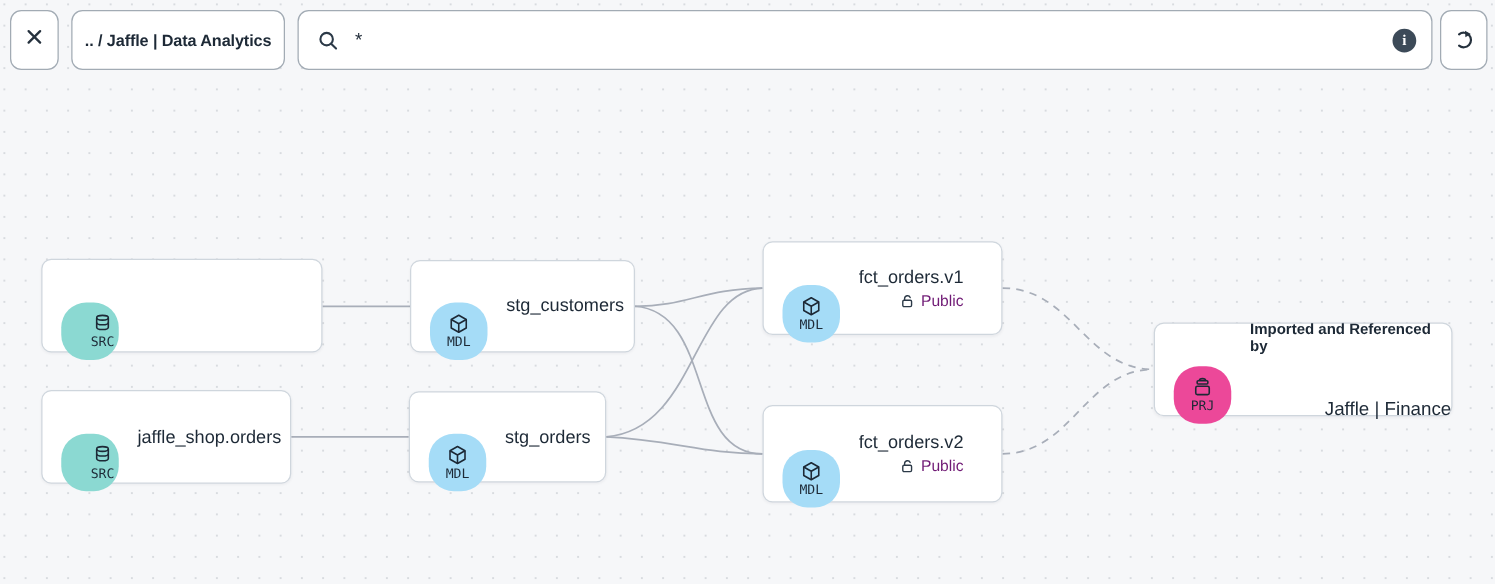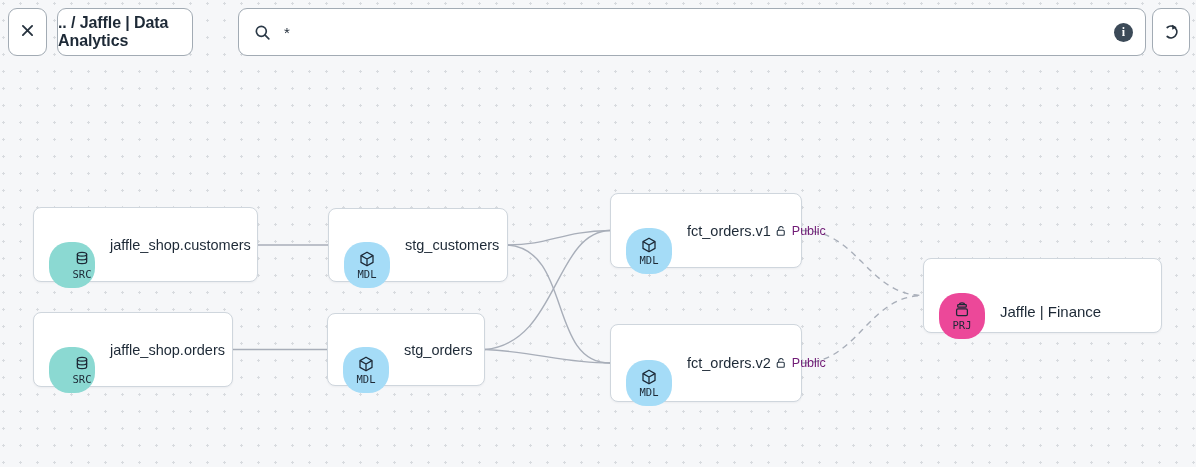--- a/index.html
+++ b/index.html
@@ -14,21 +14,21 @@
     overflow: hidden;
     color: #1d2936;
   }
   .toolbar-btn {
     position: absolute; top: 8px; height: 48px;
     background: #ffffff; border: 1px solid #a2abb4; border-radius: 9px;
     display: flex; align-items: center; justify-content: center;
     cursor: pointer;
   }
   .close-btn { left: 8px; width: 39px; }
-  .crumb-btn { left: 57px; width: 136px; font-size: 16px; font-weight: 700; letter-spacing: -0.1px; }
+  .crumb-btn { left: 57px; width: 171px; font-size: 13px; font-weight: 700; letter-spacing: -0.1px; }
   .search-box {
     position: absolute; top: 8px; left: 238px; width: 908px; height: 48px;
     background: #fff; border: 1px solid #a2abb4; border-radius: 9px;
     display: flex; align-items: center; padding: 0 12px 0 14px;
   }
   .search-box input {
     flex: 1; border: none; outline: none; background: transparent;
     font-family: "Liberation Sans", sans-serif; font-size: 15px; color: #1d2936;
     margin-left: 12px;
   }
@@ -58,21 +58,21 @@
     gap: 1px; flex: 0 0 auto; margin-top: 40px;
   }
   .badge-src { background: #8bd9d2; padding-left: 20px; }
   .badge-mdl { background: #a5dcf7; }
   .badge-prj { background: #ec4899; }
   .badge .tag {
     font-family: "DejaVu Sans Mono", monospace;
     font-size: 10.5px; font-weight: 500; color: #1d2936; line-height: 1;
   }
   .node-title { font-size: 14.5px; color: #1d2936; }
-  .node-lines { display: flex; flex-direction: row; gap: 4px; }
+  .node-lines { display: flex; flex-direction: column; gap: 4px; align-items: flex-end; }
   .access-row { display: flex; align-items: center; gap: 5px; font-size: 12.5px; color: #701a75; }
   .prj-caption { font-size: 12px; font-weight: 700; color: #1d2936; }
   .prj-title { font-size: 15px; color: #1d2936; margin-top: 32px; }
 
   .n-src-customers { left: 33px;  top: 207px; width: 225px; height: 75px; }
   .n-src-orders    { left: 33px;  top: 312px; width: 200px; height: 75px; }
   .n-stg-customers { left: 328px; top: 208px; width: 180px; height: 74px; }
   .n-stg-orders    { left: 327px; top: 313px; width: 158px; height: 73px; }
   .n-fct-v1        { left: 610px; top: 193px; width: 192px; height: 75px; }
   .n-fct-v2        { left: 610px; top: 324px; width: 192px; height: 78px; }
@@ -128,21 +128,20 @@
 
   <div class="node n-src-customers">
     <div class="badge badge-src">
       <svg width="18" height="18" viewBox="0 0 24 24" fill="none" stroke="#1d2936" stroke-width="1.7">
         <ellipse cx="12" cy="5.6" rx="6.2" ry="2.5"></ellipse>
         <path d="M5.8 5.6 v5 c0 1.4 2.8 2.5 6.2 2.5 s6.2-1.1 6.2-2.5 v-5"></path>
         <path d="M5.8 10.6 v5 c0 1.4 2.8 2.5 6.2 2.5 s6.2-1.1 6.2-2.5 v-5"></path>
       </svg>
       <span class="tag">SRC</span>
     </div>
-    <span class="node-title">jaffle_shop.customers</span>
   </div>
 
   <div class="node n-src-orders">
     <div class="badge badge-src">
       <svg width="18" height="18" viewBox="0 0 24 24" fill="none" stroke="#1d2936" stroke-width="1.7">
         <ellipse cx="12" cy="5.6" rx="6.2" ry="2.5"></ellipse>
         <path d="M5.8 5.6 v5 c0 1.4 2.8 2.5 6.2 2.5 s6.2-1.1 6.2-2.5 v-5"></path>
         <path d="M5.8 10.6 v5 c0 1.4 2.8 2.5 6.2 2.5 s6.2-1.1 6.2-2.5 v-5"></path>
       </svg>
       <span class="tag">SRC</span>
@@ -215,17 +214,18 @@
   <div class="node n-project">
     <div class="badge badge-prj">
       <svg width="18" height="18" viewBox="0 0 24 24" fill="none" stroke="#1d2936" stroke-width="1.7" stroke-linejoin="round">
         <path d="M8.7 4.6 a3.3 2.1 0 0 1 6.6 0"></path>
         <rect x="6.3" y="4.8" width="11.4" height="3.4" rx="1"></rect>
         <rect x="4.8" y="10.6" width="14.4" height="9" rx="1.8"></rect>
       </svg>
       <span class="tag">PRJ</span>
     </div>
     <div class="node-lines" style="gap:3px;">
+      <span class="prj-caption">Imported and Referenced by</span>
       <span class="prj-title">Jaffle | Finance</span>
     </div>
   </div>
 
 </div>
 
 </body></html>

